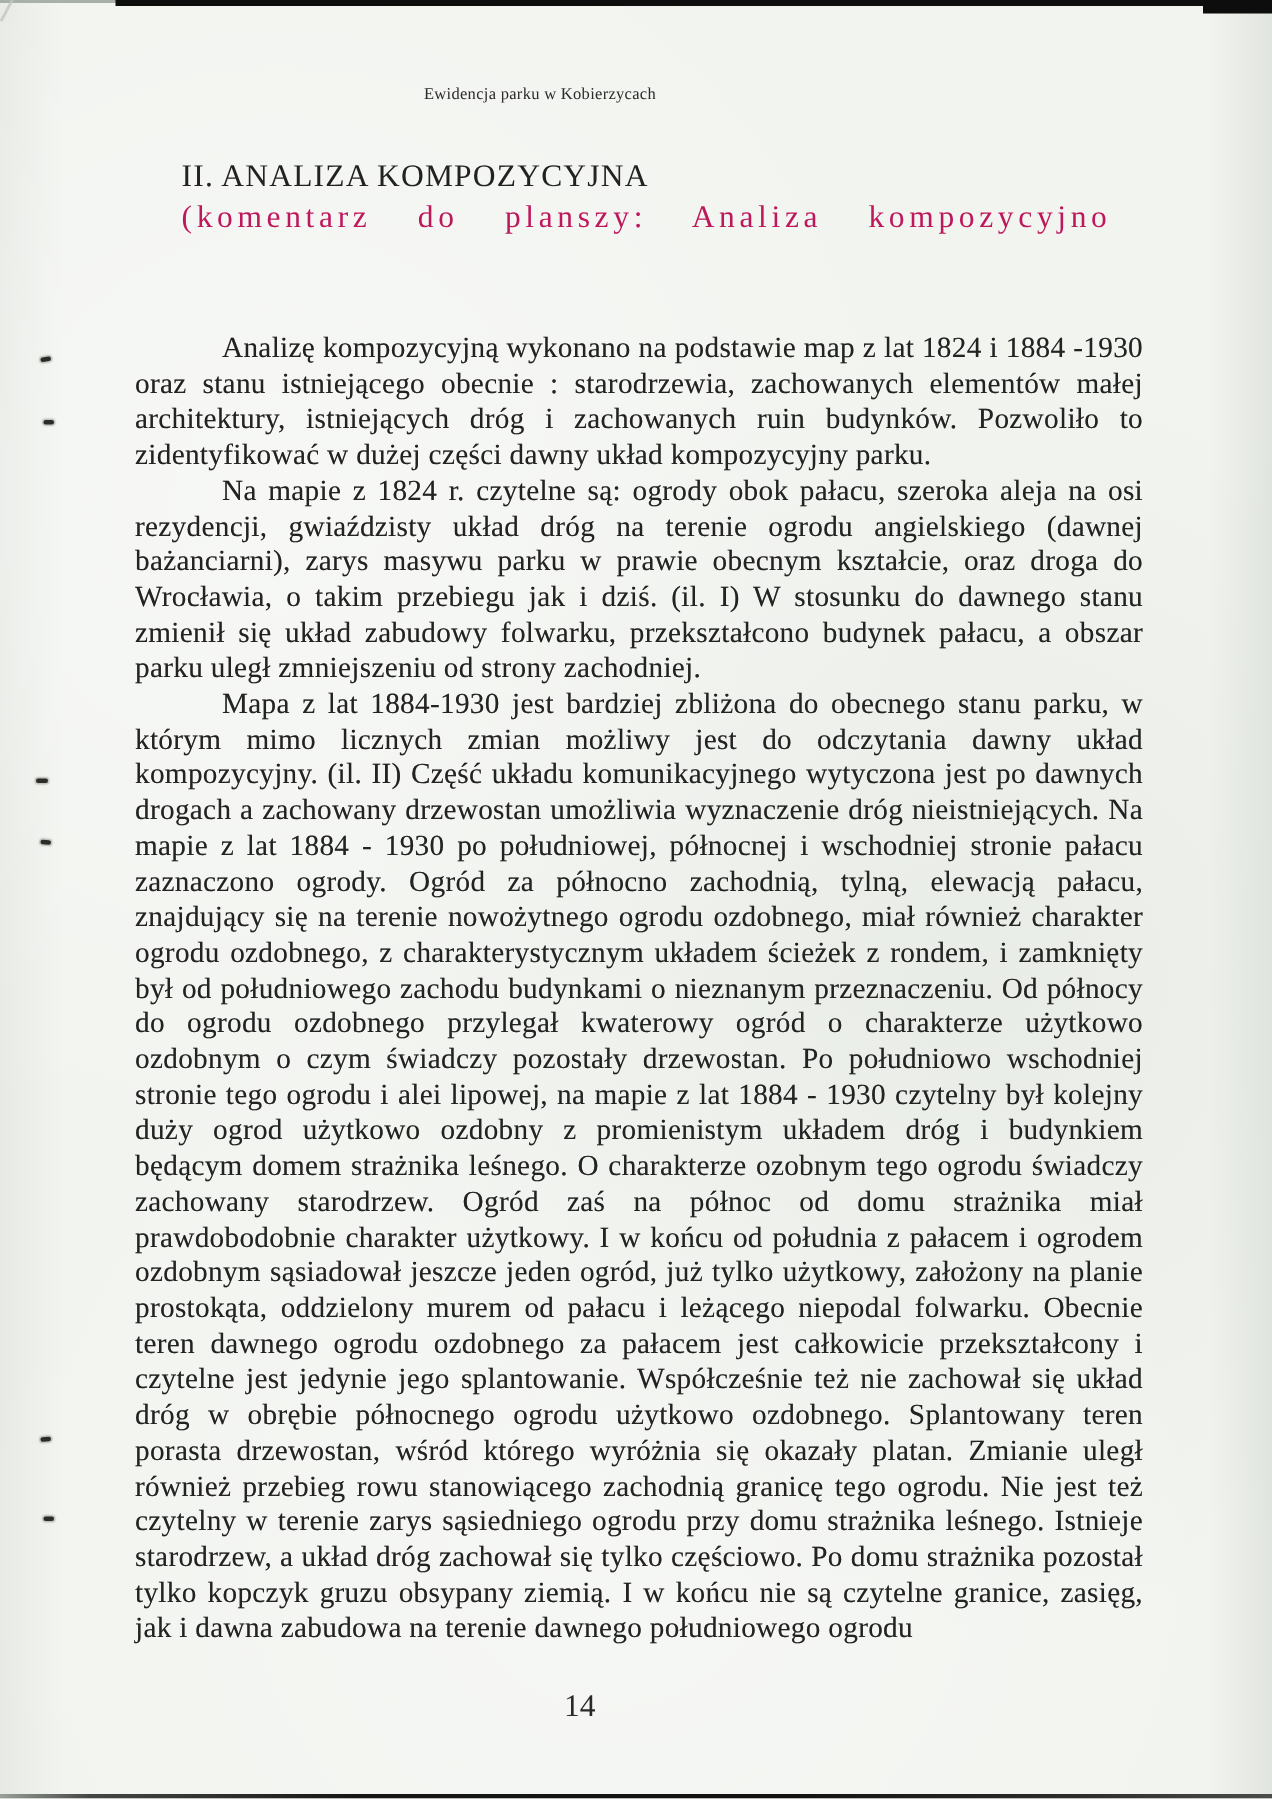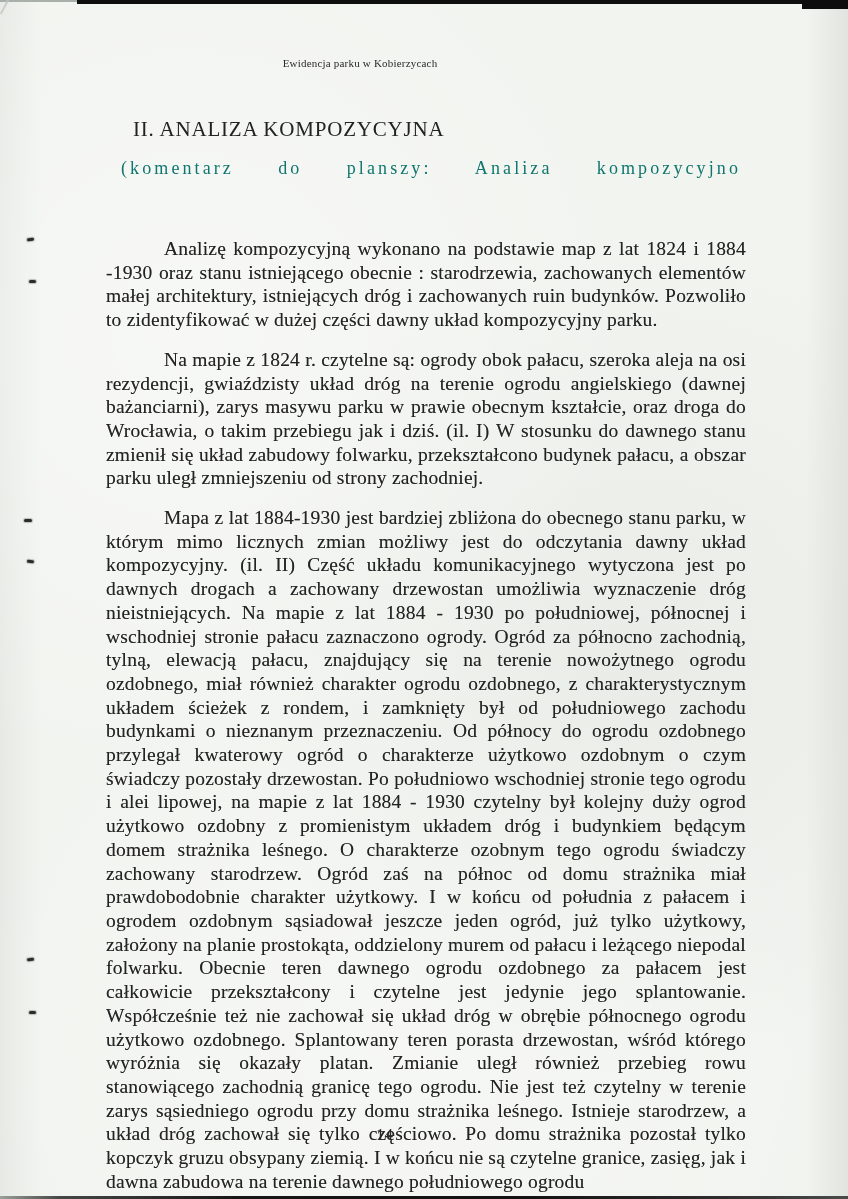--- a/index.html
+++ b/index.html
@@ -41,39 +41,39 @@
   .speck.s6 { left:29px; top:1011px; }
 
   
   .running-header {
     position:absolute; top:57px; left:0; right:128px;
     text-align:center; font-size:11px; letter-spacing:.2px; color:#2a2a2a;
   }
   .heading { position:absolute; top:103px; left:121px; width:620px; }
   .doc-title {
     font-size:21px; font-weight:400; letter-spacing:.8px;
-    line-height:28px; margin:12px; color:#222;
+    line-height:28px; margin:0; color:#222;
   }
   .subtitle-line {
-    font-size:18px; line-height:27.2px; letter-spacing:3.1px;
-    word-spacing:4px; color:#0f766e; white-space:nowrap;
+    font-size:21px; line-height:27.2px; letter-spacing:3.1px;
+    word-spacing:4px; color:#be185d; white-space:nowrap;
   }
   .subtitle-line.justify { white-space:normal; text-align:justify; text-align-last:justify; }
 
   .doc-body {
     position:absolute; top:221px; left:90px; width:672px;
     font-size:19.5px; line-height:23.7px; text-align:justify;
     letter-spacing:.2px; color:#232323;
     text-shadow: 0 0 .4px rgba(45,45,45,.45);
   }
-  .doc-body p { margin:16px; text-indent:58px; }
+  .doc-body p { margin:0; text-indent:58px; }
 
   .page-number {
     position:absolute; top:1125px; left:376px;
-    font-size:17px; color:#2a2a2a;
+    font-size:21px; color:#2a2a2a;
   }
 </style>
 </head>
 <body>
 
 <div class="top-line-light"></div>
 <div class="top-bar"></div>
 <div class="top-bar-right"></div>
 <div class="bottom-bar"></div>
 <div class="corner-streak"></div>

